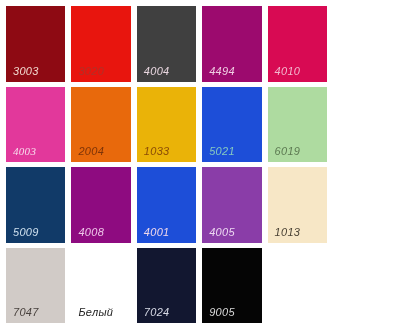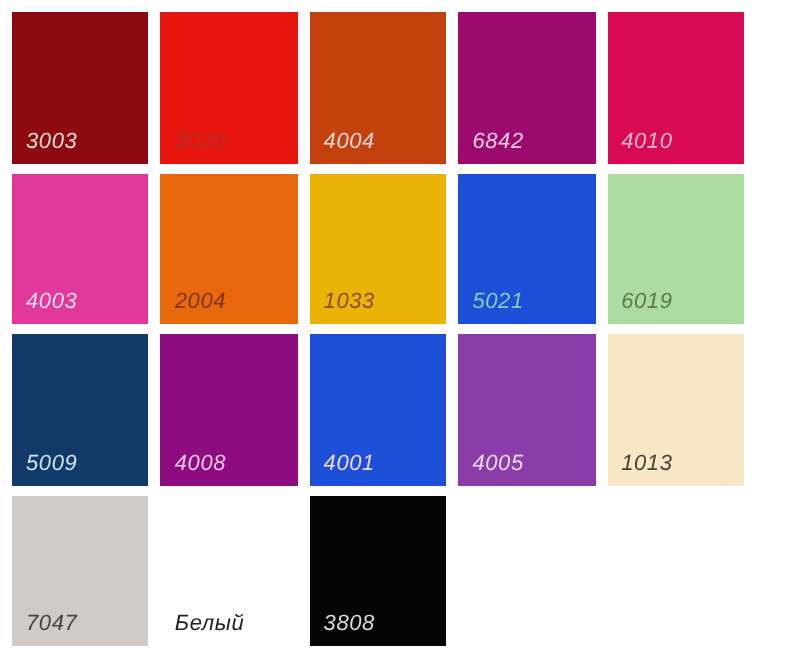--- a/index.html
+++ b/index.html
@@ -20,21 +20,21 @@
     background: #ffffff;
     box-sizing: border-box;
     padding: 6px 5px 9px 6px;
   }
   #swatch-grid {
     display: grid;
     grid-template-columns: repeat(5, 1fr);
     grid-template-rows: repeat(4, 1fr);
     column-gap: 6px;
     row-gap: 5px;
-    width: 366px;
+    width: 321px;
     height: 317px;
   }
   .swatch {
     position: relative;
     box-sizing: border-box;
     overflow: hidden;
   }
   .swatch-label {
     position: absolute;
     left: 7px;
@@ -51,31 +51,31 @@
 <body>
 
 <div id="palette-board">
   <div id="swatch-grid">
       <div class="swatch" style="background: rgb(142, 10, 19);">
         <span class="swatch-label" style="color: rgb(242, 217, 207);">3003</span>
       </div>
       <div class="swatch" style="background: rgb(232, 21, 14); text-decoration: underline;">
         <span class="swatch-label" style="color: rgb(176, 49, 40);">3020</span>
       </div>
-      <div class="swatch" style="background: #c2410c;">
+      <div class="swatch" style="background: #404040;">
         <span class="swatch-label" style="color: rgb(232, 214, 223);">4004</span>
       </div>
       <div class="swatch" style="background: rgb(156, 10, 110);">
-        <span class="swatch-label" style="color: rgb(240, 206, 227);">6842</span>
+        <span class="swatch-label" style="color: rgb(240, 206, 227);">4494</span>
       </div>
       <div class="swatch" style="background: rgb(216, 10, 83);">
         <span class="swatch-label" style="color: rgb(242, 184, 206);">4010</span>
       </div>
       <div class="swatch" style="background: rgb(226, 56, 155);">
-        <span class="swatch-label" style="color: rgb(247, 220, 236);">4003</span>
+        <span class="swatch-label" style="color: rgb(247, 220, 236); font-family: Liberation Serif, serif;">4003</span>
       </div>
       <div class="swatch" style="background: rgb(232, 105, 12);">
         <span class="swatch-label" style="color: rgb(126, 52, 8);">2004</span>
       </div>
       <div class="swatch" style="background: #eab308;">
         <span class="swatch-label" style="color: rgb(138, 76, 7);">1033</span>
       </div>
       <div class="swatch" style="background: #1d4ed8;">
         <span class="swatch-label" style="color: rgb(134, 201, 191);">5021</span>
       </div>
@@ -96,17 +96,20 @@
       </div>
       <div class="swatch" style="background: rgb(247, 231, 198);">
         <span class="swatch-label" style="color: rgb(74, 66, 52);">1013</span>
       </div>
       <div class="swatch" style="background: rgb(209, 203, 199);">
         <span class="swatch-label" style="color: rgb(73, 66, 62);">7047</span>
       </div>
       <div class="swatch" style="background: rgb(255, 255, 255);">
         <span class="swatch-label" style="color: rgb(34, 34, 34);">Белый</span>
       </div>
+      <div class="swatch" style="background: rgb(18, 23, 48);">
+        <span class="swatch-label" style="color: rgb(215, 218, 230);">7024</span>
+      </div>
       <div class="swatch" style="background: rgb(5, 5, 5);">
-        <span class="swatch-label" style="color: rgb(217, 217, 217);">3808</span>
+        <span class="swatch-label" style="color: rgb(217, 217, 217);">9005</span>
       </div>
     </div>
 </div>
 
 </body></html>

